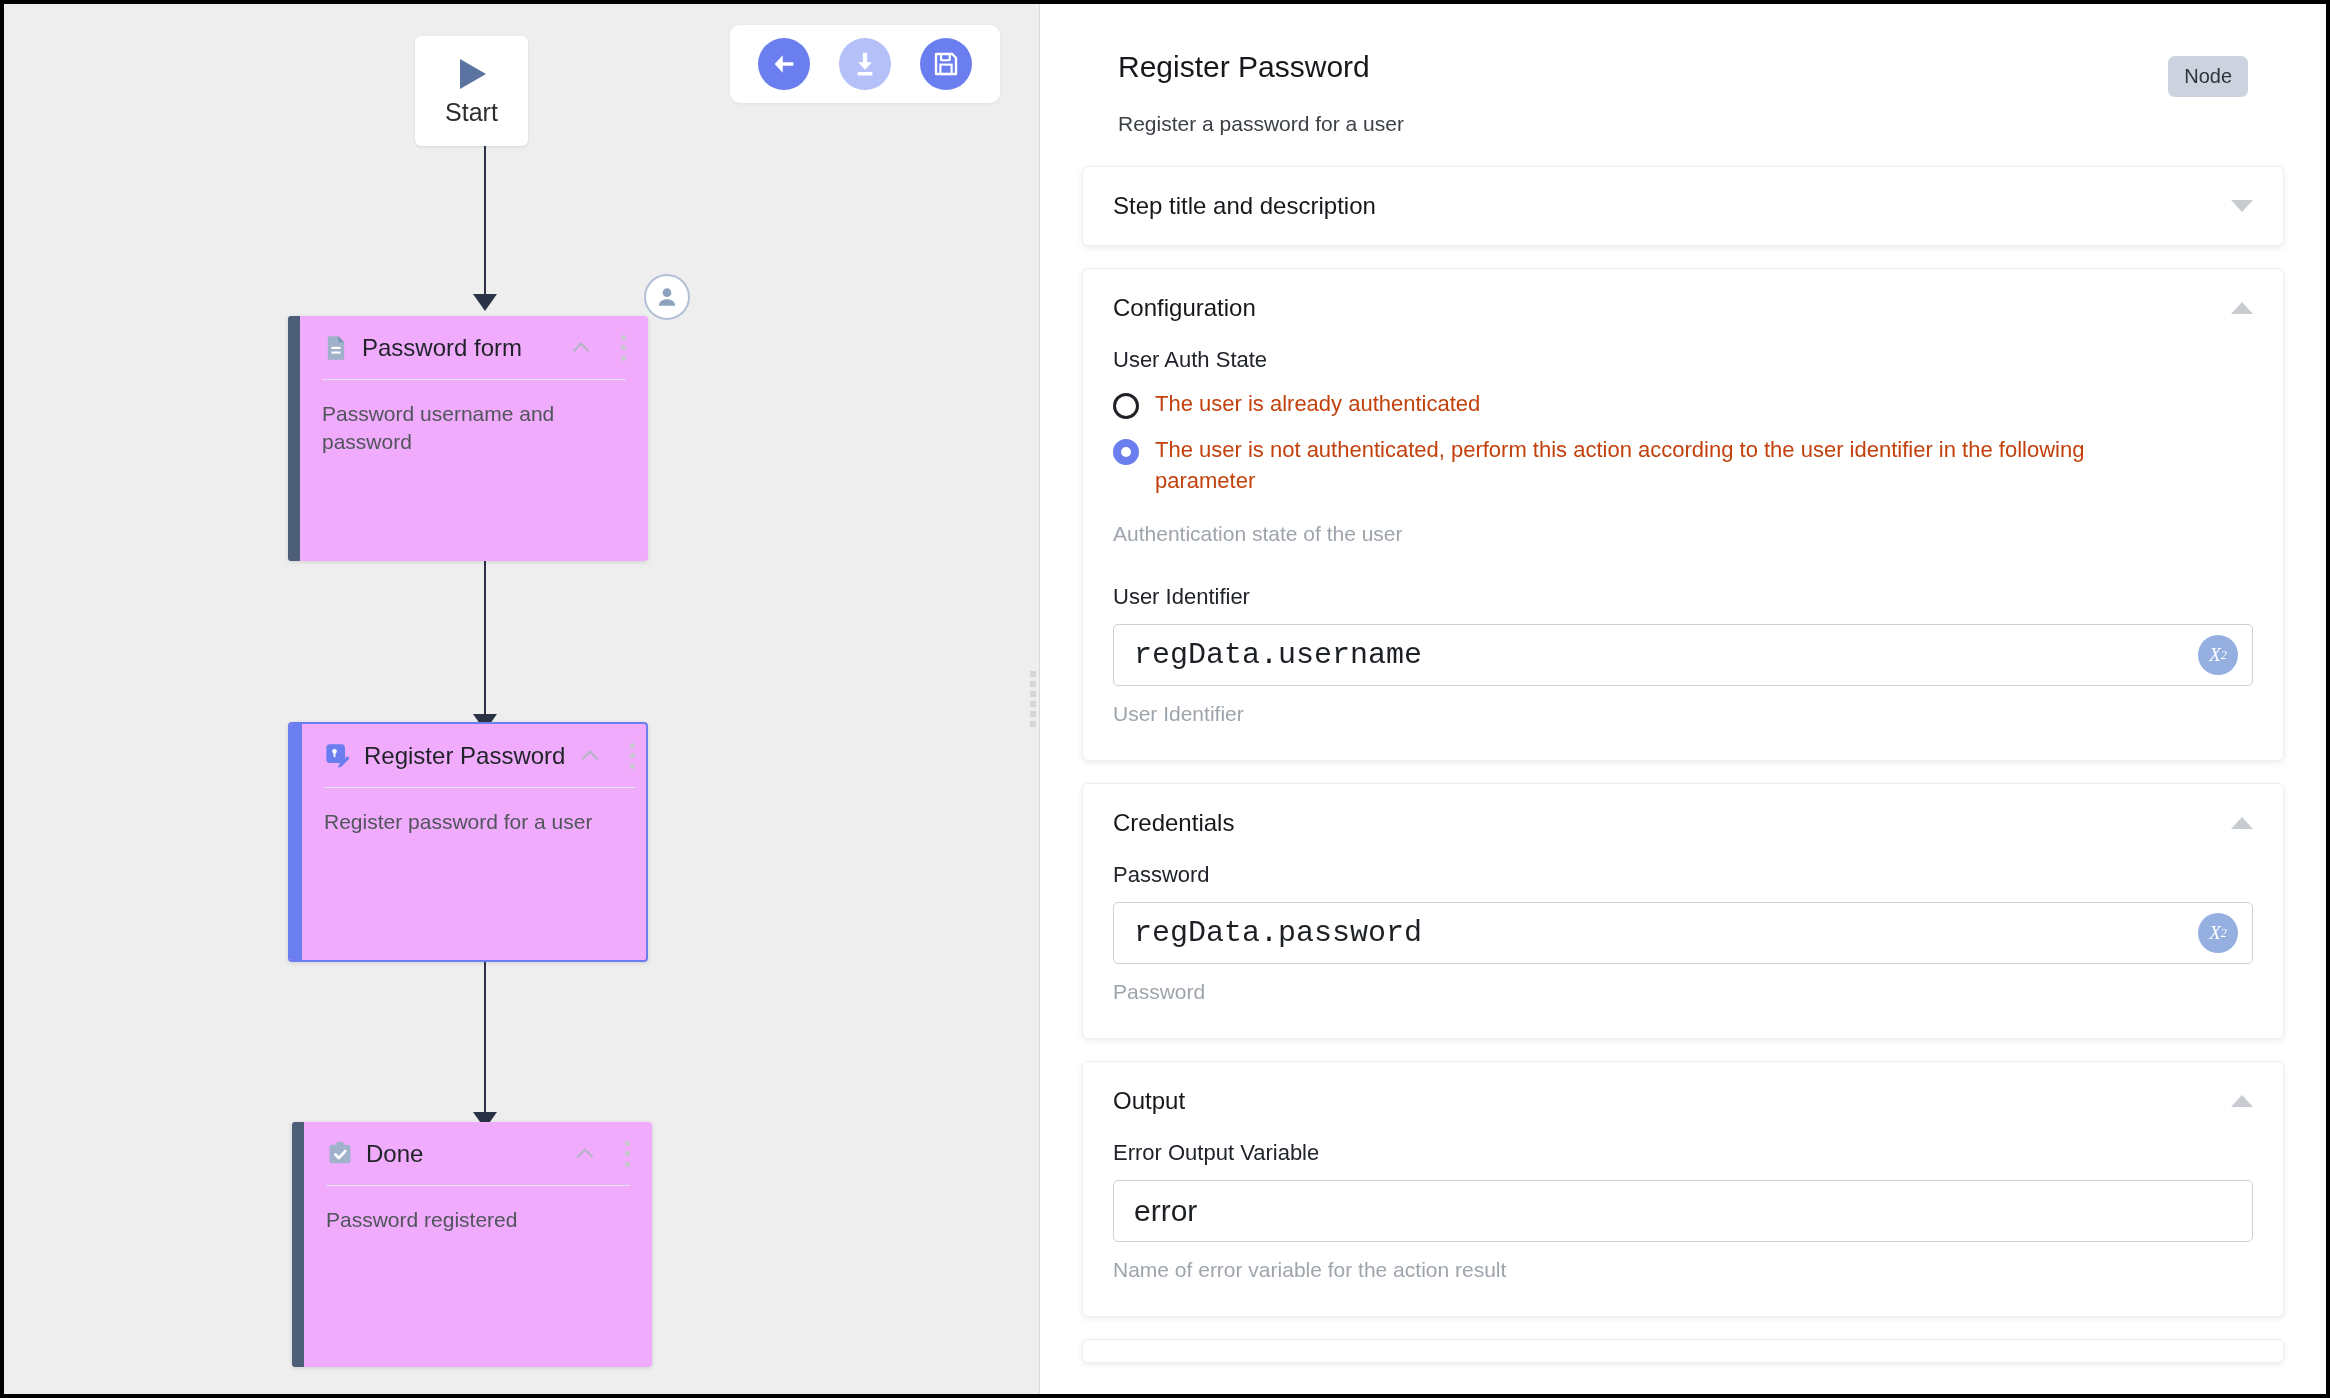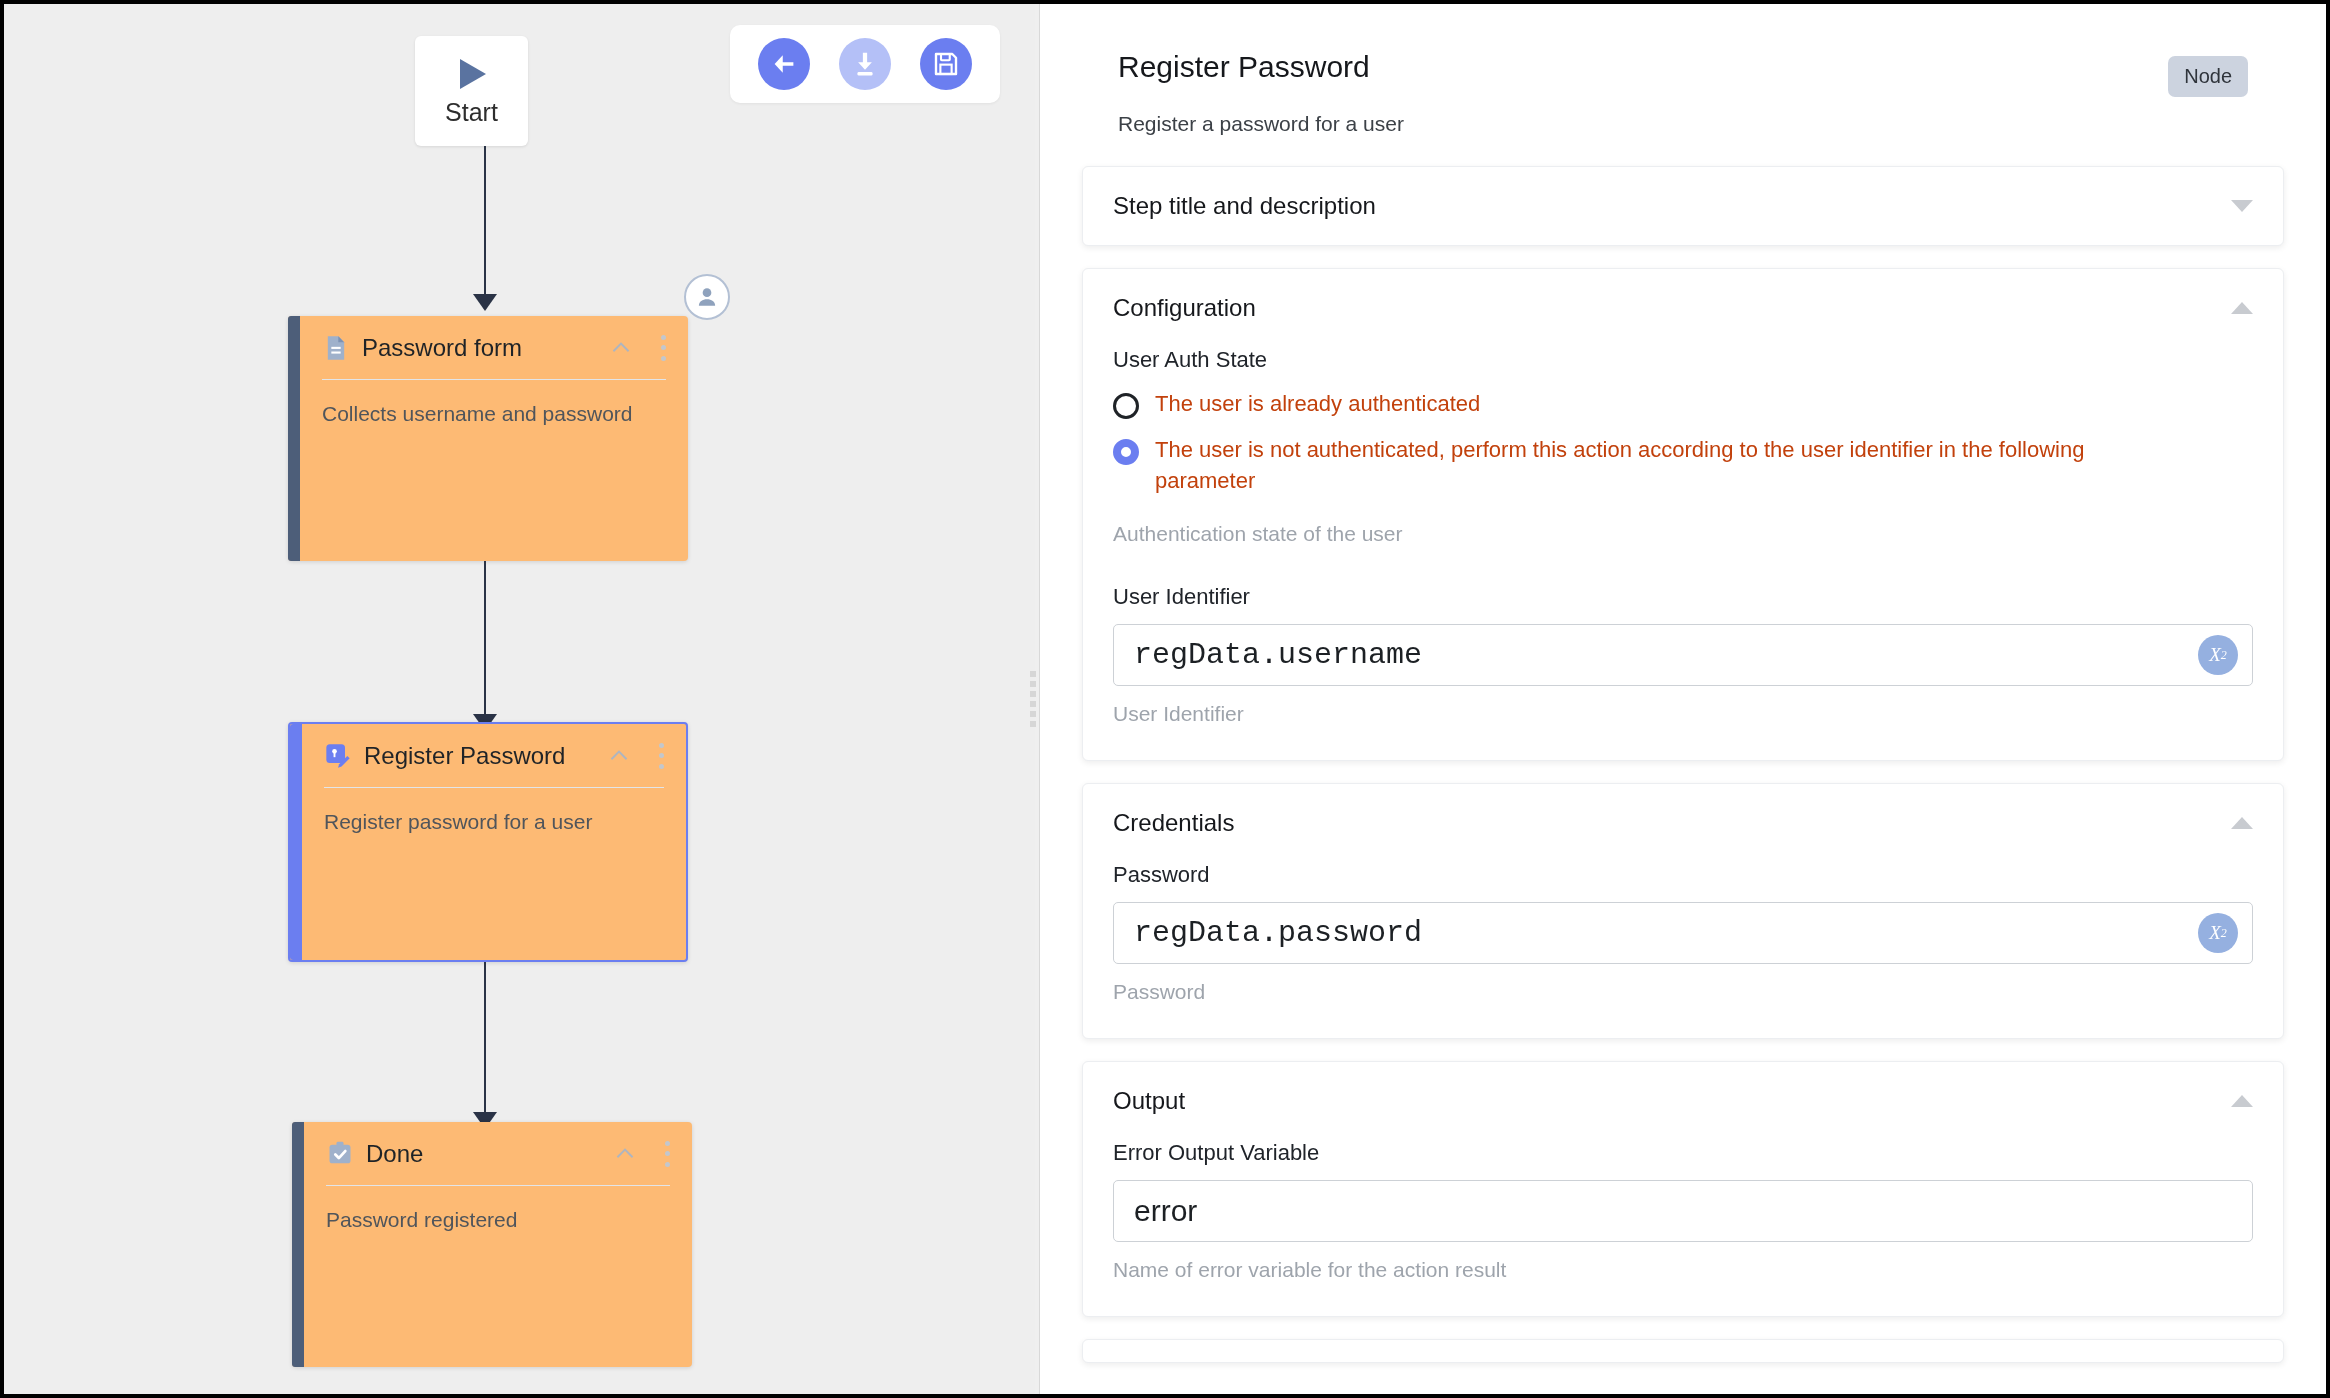--- a/index.html
+++ b/index.html
@@ -62,22 +62,22 @@
     box-shadow: 0 1px 3px rgba(0,0,0,0.10);
   }
   .start-label {
     font-size: 25px;
     color: #2e2e2e;
   }
 
   
   .node {
     position: absolute;
-    width: 400px;
-    background: #fdba74;
+    width: 360px;
+    background: #f0abfc;
     border-radius: 4px;
     box-shadow: 0 1px 4px rgba(0,0,0,0.13);
     display: flex;
     overflow: visible;
   }
   .node-accent {
     width: 12px;
     flex: 0 0 12px;
     border-radius: 3px 0 0 3px;
   }
@@ -295,21 +295,21 @@
           <span class="node-title">Password form</span>
           <svg class="chev-up" viewBox="0 0 24 24">
             <path d="M5 15 L12 8 L19 15" fill="none" stroke="#aeb5c0" stroke-width="1.8"></path>
           </svg>
           <span class="kebab">
               <i></i>
               <i></i>
               <i></i>
             </span>
         </div>
-        <div class="node-desc">Collects username and password</div>
+        <div class="node-desc">Password username and password</div>
         <div class="avatar-badge">
           <svg width="26" height="26" viewBox="0 0 24 24">
             <circle cx="12" cy="8" r="4" fill="#8fa2bd"></circle>
             <path d="M4.5 20c0-4 3.4-6 7.5-6s7.5 2 7.5 6z" fill="#8fa2bd"></path>
           </svg>
         </div>
       </div>
     </div>
 
     <div class="conn" style="top:557px;height:155px;"></div>

